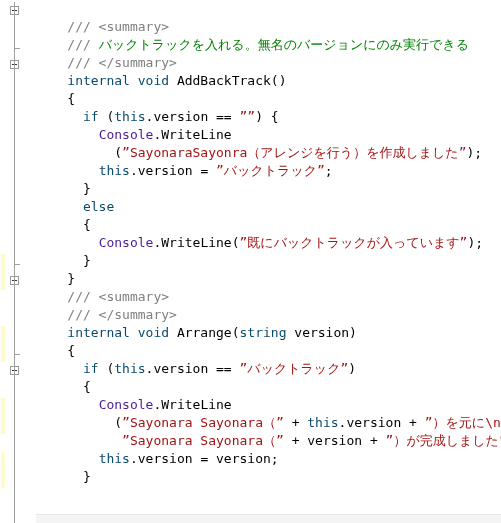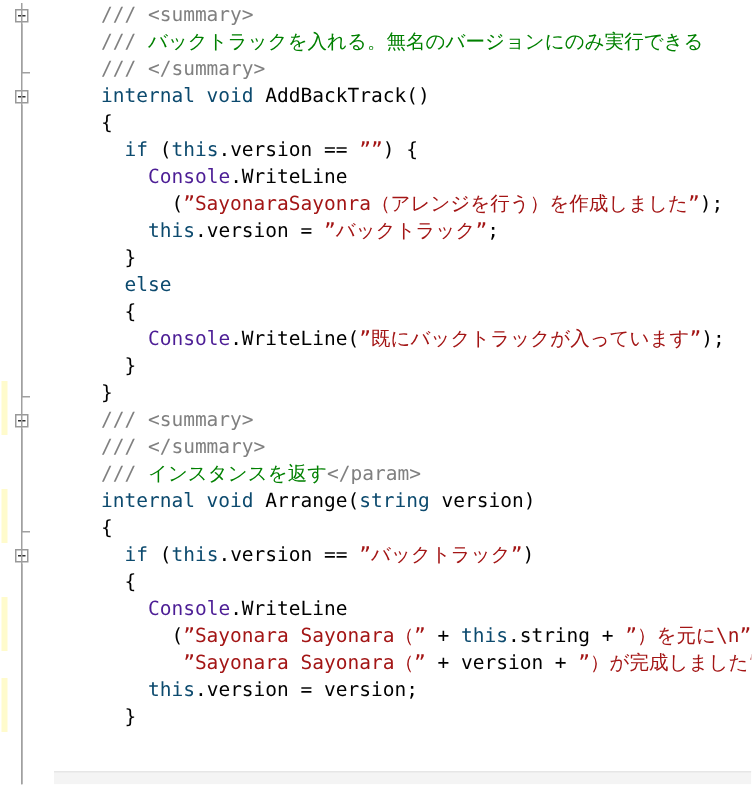--- a/index.html
+++ b/index.html
@@ -78,21 +78,21 @@
     top: 0;
     width: 1px;
     height: 523px;
     background: #ffffff;
   }
 
   
   .code-area {
     position: absolute;
     left: 36px;
-    top: 2px;
+    top: 18px;
     width: 465px;
   }
   .code-line {
     height: 18px;
     line-height: 18px;
     font-size: 13px;
     white-space: pre;
     color: #000000;
     letter-spacing: 0px;
   }
@@ -154,26 +154,25 @@
       <div class="code-line"><span class="tok-plain">          (</span><span class="tok-string">”SayonaraSayonra（アレンジを行う）を作成しました”</span><span class="tok-plain">);</span></div>
       <div class="code-line"><span class="tok-plain">        </span><span class="tok-keyword">this</span><span class="tok-plain">.version = </span><span class="tok-string">”バックトラック”</span><span class="tok-plain">;</span></div>
       <div class="code-line"><span class="tok-plain">      }</span></div>
       <div class="code-line"><span class="tok-keyword">      else</span></div>
       <div class="code-line"><span class="tok-plain">      {</span></div>
       <div class="code-line"><span class="tok-plain">        </span><span class="tok-type">Console</span><span class="tok-plain">.WriteLine(</span><span class="tok-string">”既にバックトラックが入っています”</span><span class="tok-plain">);</span></div>
       <div class="code-line"><span class="tok-plain">      }</span></div>
       <div class="code-line"><span class="tok-plain">    }</span></div>
       <div class="code-line"><span class="tok-xmltag">    /// &lt;summary&gt;</span></div>
       <div class="code-line"><span class="tok-xmltag">    /// &lt;/summary&gt;</span></div>
-      <div class="code-line"><span class="tok-xmltag">    /// </span><span class="tok-comment">インスタンスを返す</span><span class="tok-xmltag">&lt;/param&gt;</span></div>
       <div class="code-line"><span class="tok-keyword">    internal void </span><span class="tok-plain">Arrange(</span><span class="tok-keyword">string </span><span class="tok-plain">version)</span></div>
       <div class="code-line"><span class="tok-plain">    {</span></div>
       <div class="code-line"><span class="tok-keyword">      if </span><span class="tok-plain">(</span><span class="tok-keyword">this</span><span class="tok-plain">.version == </span><span class="tok-string">”バックトラック”</span><span class="tok-plain">)</span></div>
       <div class="code-line"><span class="tok-plain">      {</span></div>
       <div class="code-line"><span class="tok-plain">        </span><span class="tok-type">Console</span><span class="tok-plain">.WriteLine</span></div>
-      <div class="code-line"><span class="tok-plain">          (</span><span class="tok-string">”Sayonara Sayonara（”</span><span class="tok-plain"> + </span><span class="tok-keyword">this</span><span class="tok-plain">.string + </span><span class="tok-string">”）を元に\n”</span></div>
+      <div class="code-line"><span class="tok-plain">          (</span><span class="tok-string">”Sayonara Sayonara（”</span><span class="tok-plain"> + </span><span class="tok-keyword">this</span><span class="tok-plain">.version + </span><span class="tok-string">”）を元に\n”</span></div>
       <div class="code-line"><span class="tok-plain">           </span><span class="tok-string">”Sayonara Sayonara（”</span><span class="tok-plain"> + version + </span><span class="tok-string">”）が完成しました”</span></div>
       <div class="code-line"><span class="tok-plain">        </span><span class="tok-keyword">this</span><span class="tok-plain">.version = version;</span></div>
       <div class="code-line"><span class="tok-plain">      }</span></div>
     </div>
 
   <div class="bottom-edge"></div>
 </div>
 
 </body></html>

